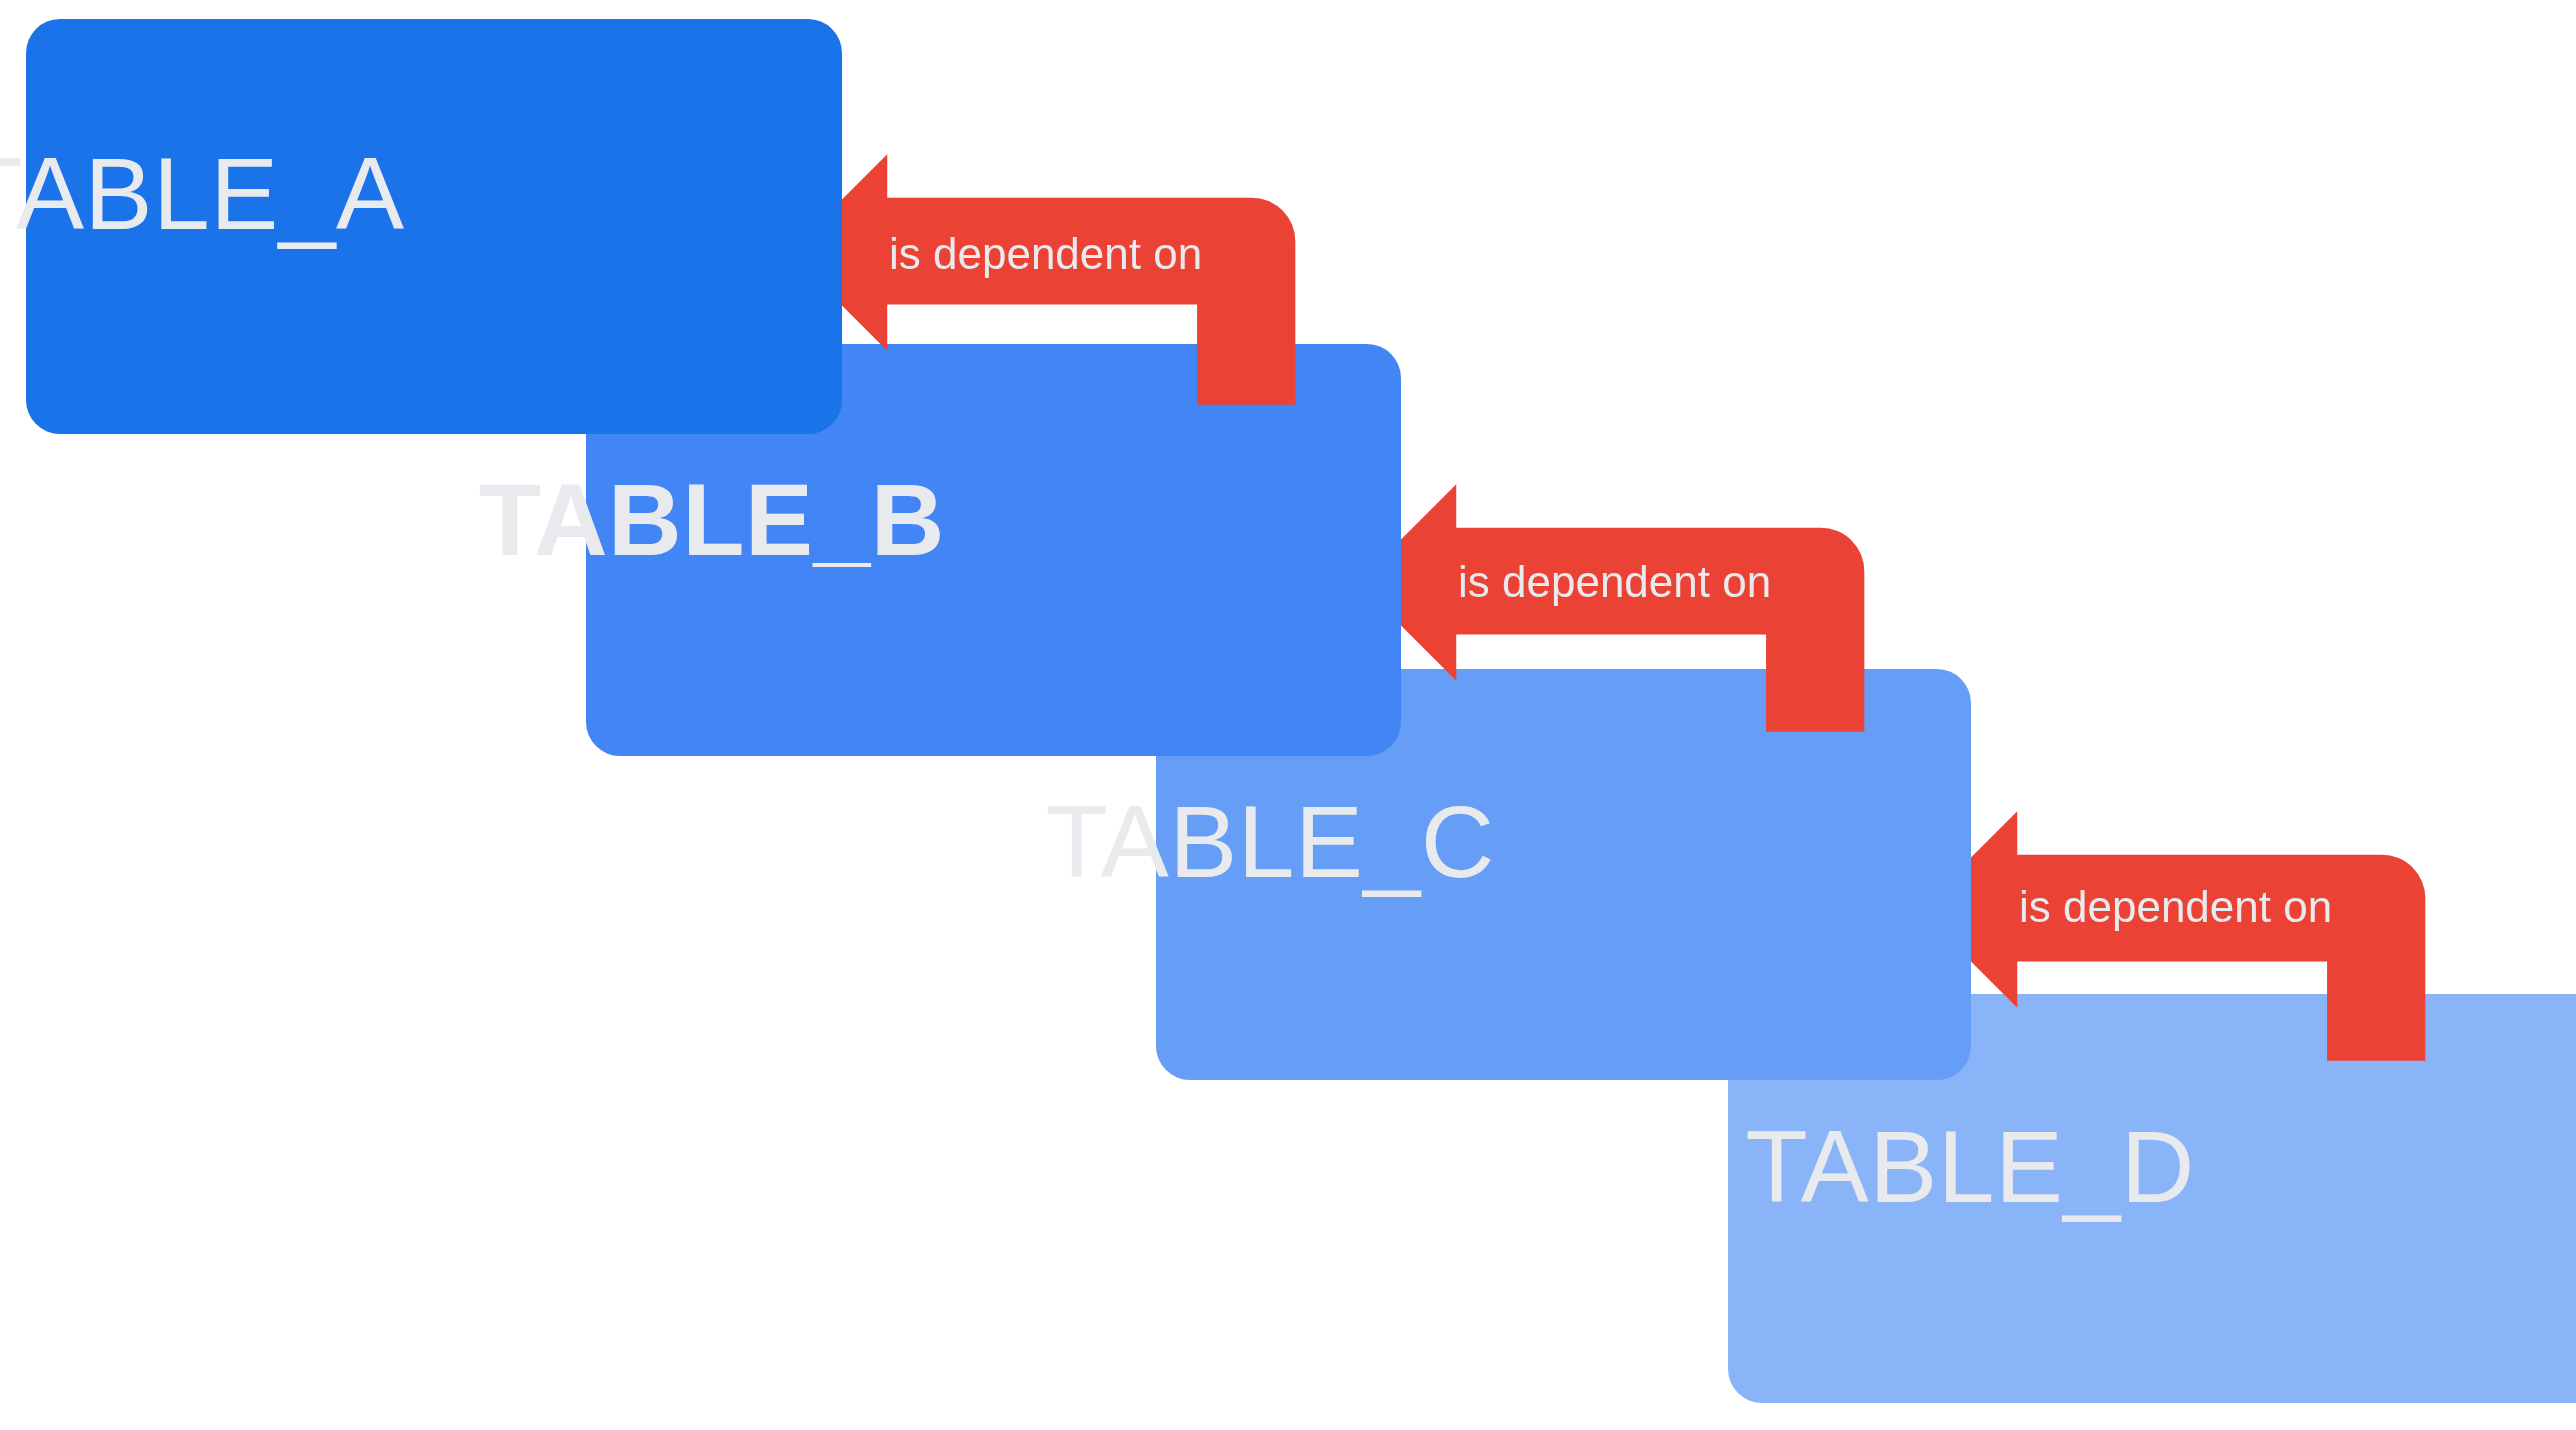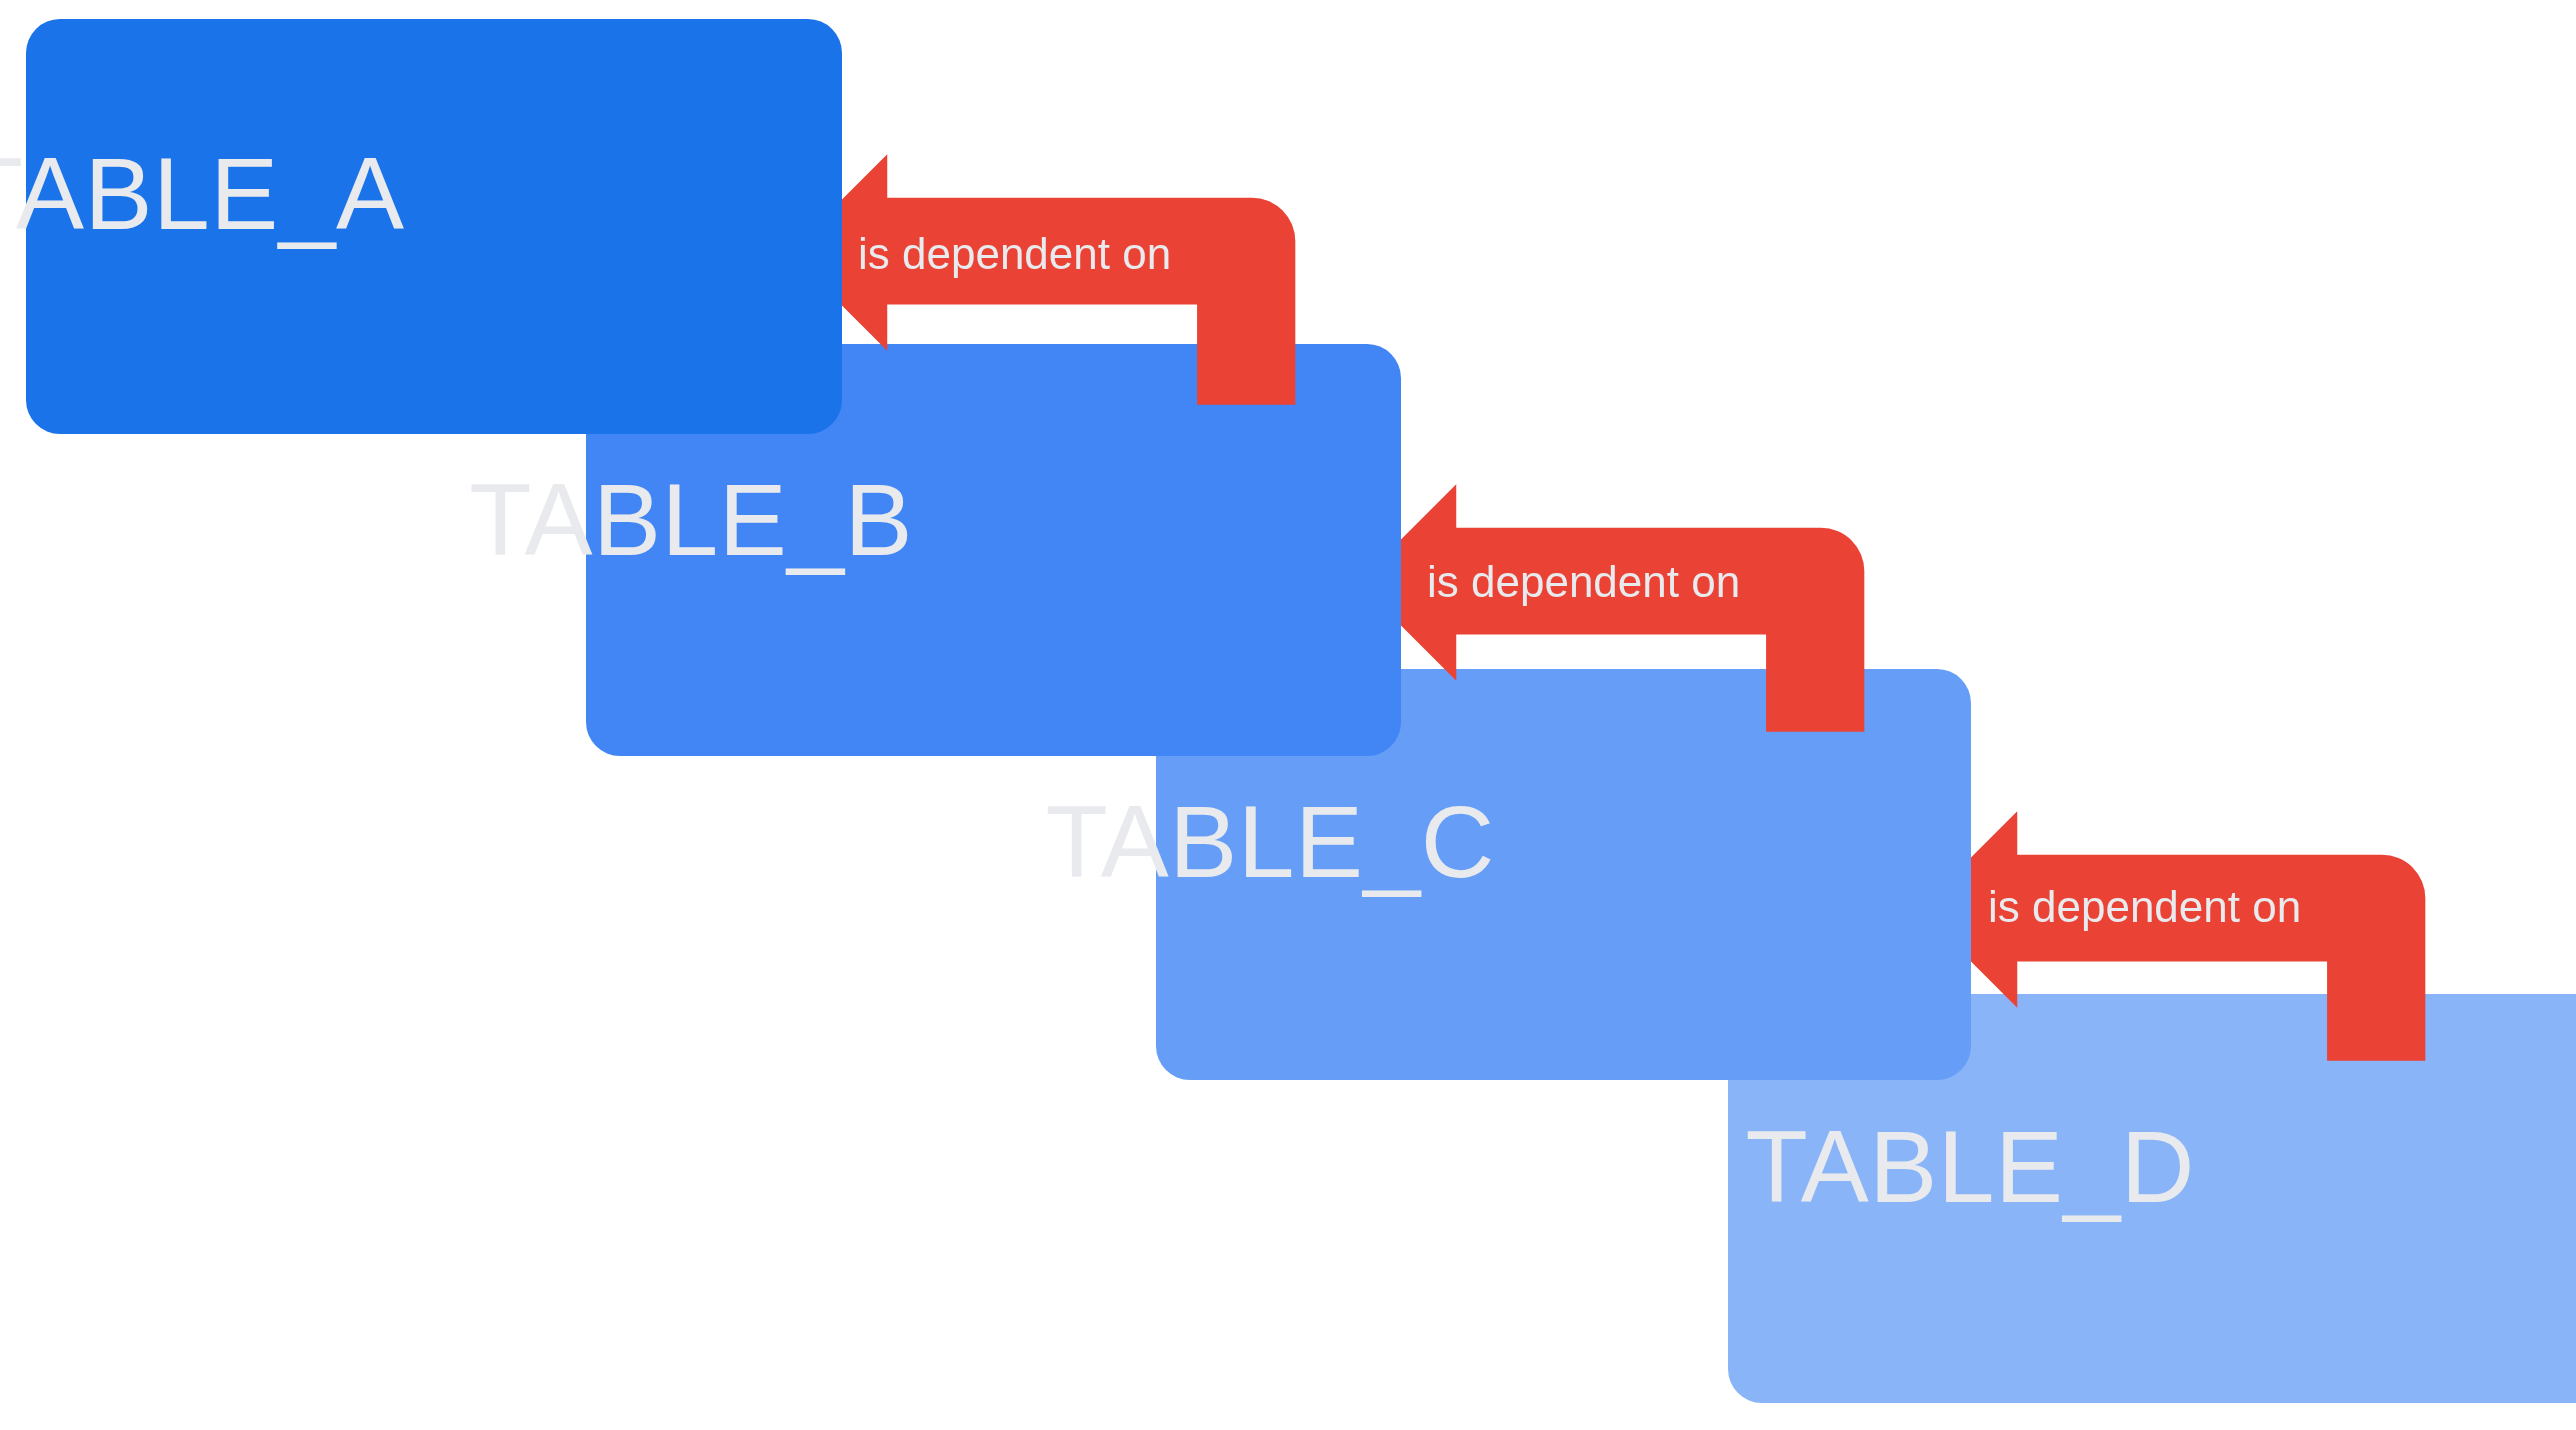--- a/index.html
+++ b/index.html
@@ -39,21 +39,21 @@
     white-space: nowrap;
     user-select: none;
   }
 
   #node-a { left: 25.5px;   top: 19px;   width: 816px; height: 415px; background: #1A73E8; z-index: 10; }
   #node-b { left: 586px;  top: 344px;  width: 815px; height: 412px; background: #4285F4; z-index: 8;  }
   #node-c { left: 1156px; top: 669px;  width: 815px; height: 411px; background: #669DF6; z-index: 6;  }
   #node-d { left: 1728px; top: 994px; width: 940px; height: 409px; background: #8AB4F8; z-index: 4;  }
 
   #node-a .node-label { right: 437px; bottom: 189px; }
-  #node-b .node-label { right: 488px; bottom: 185px; }
+  #node-b .node-label { right: 456px; bottom: 185px; font-weight: bold; }
   #node-c .node-label { right: 476px; bottom: 187px; }
   #node-d .node-label { right: 473px; bottom: 185px; }
 
   
   .connector {
     position: absolute;
     z-index: 9;
     pointer-events: auto;
   }
   .connector svg {
@@ -62,20 +62,21 @@
   }
   .connector-label {
     position: absolute;
     color: #E8EAED;
     font-family: "Liberation Sans", sans-serif;
     font-size: 44px;
     font-weight: 400;
     line-height: 1;
     white-space: nowrap;
     user-select: none;
+    margin-left: 31px;
   }
 
   #conn-1 { left: 789px;  top: 154px; width: 529px; height: 251px; z-index: 9;  }
   #conn-2 { left: 1358px; top: 484px; width: 529px; height: 248px; z-index: 7;  }
   #conn-3 { left: 1919px; top: 811px; width: 529px; height: 250px; z-index: 5;  }
 
   #conn-1 .connector-label { left: 69px; top: 78px; }
   #conn-2 .connector-label { left: 69px; top: 76px; }
   #conn-3 .connector-label { left: 69px; top: 74px; }
 </style>

